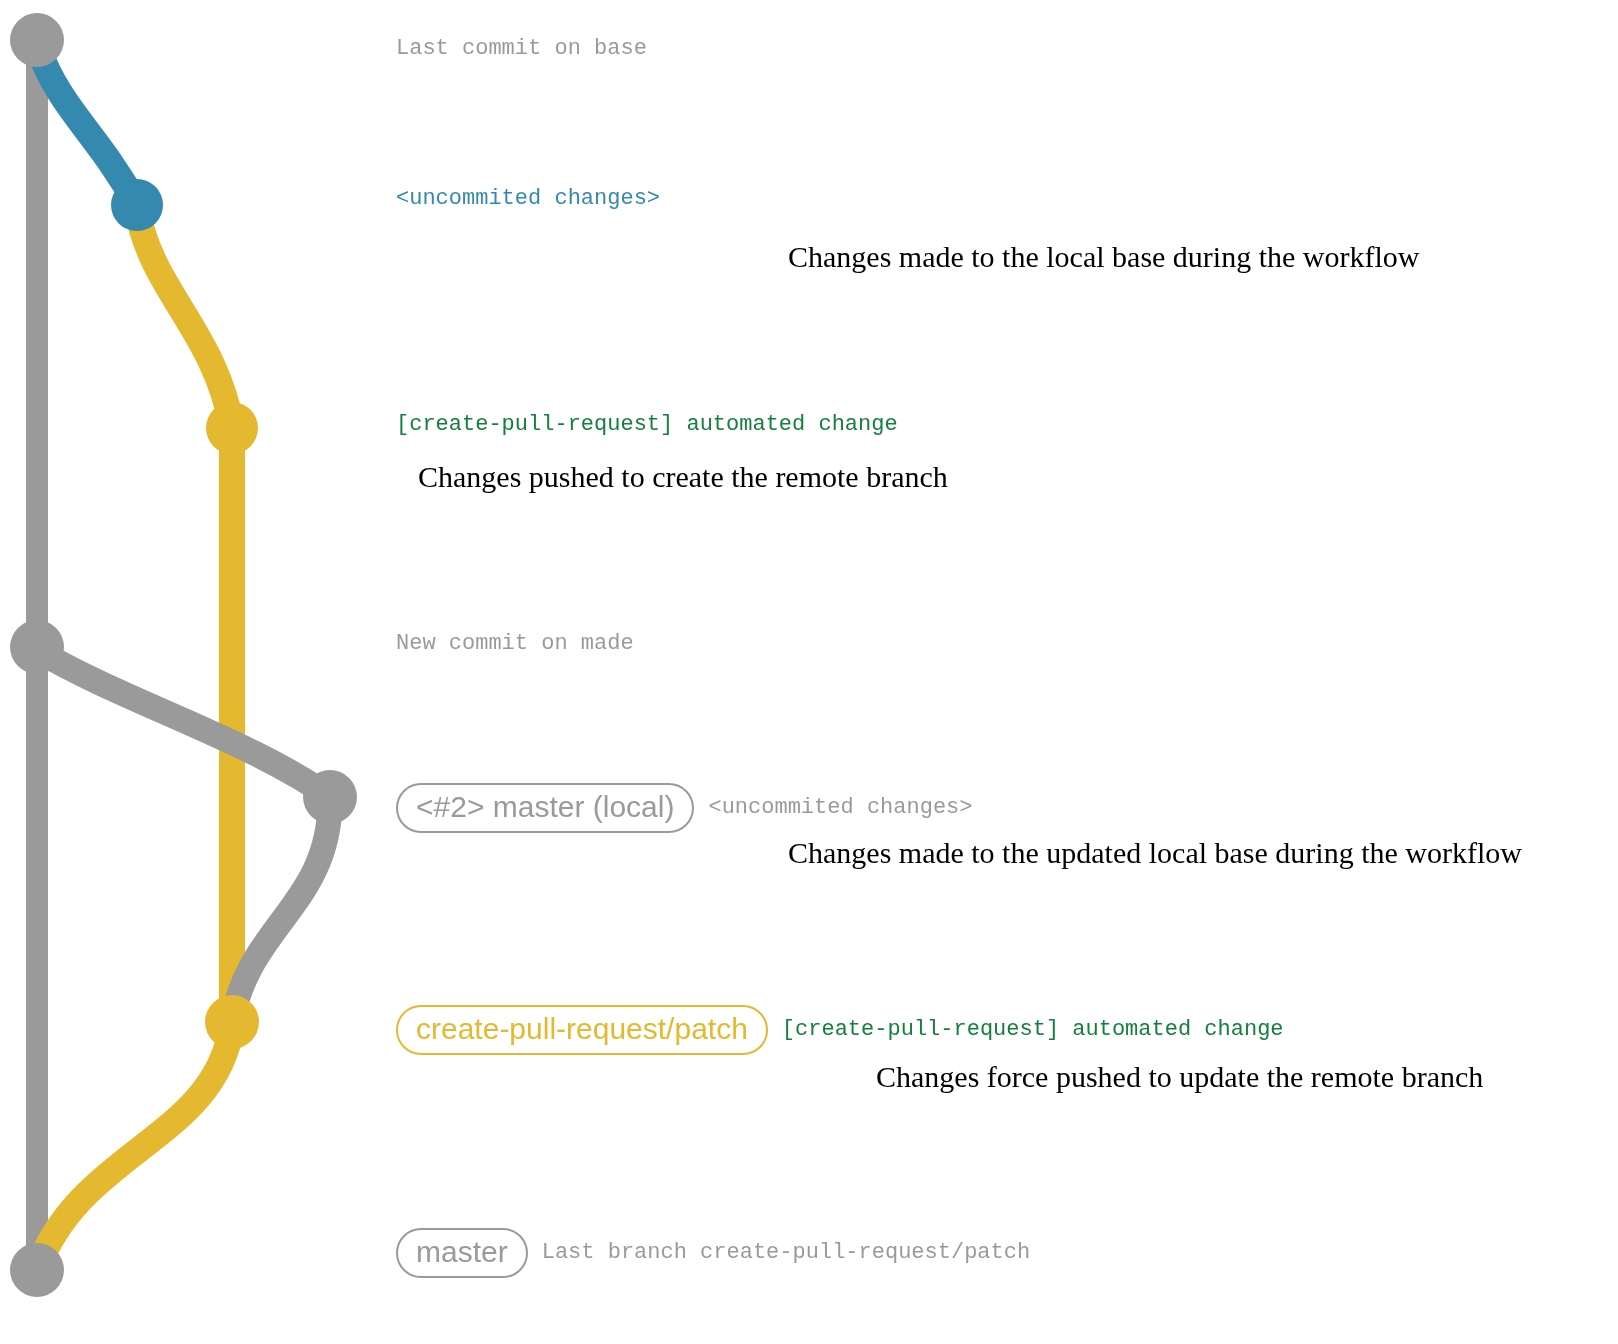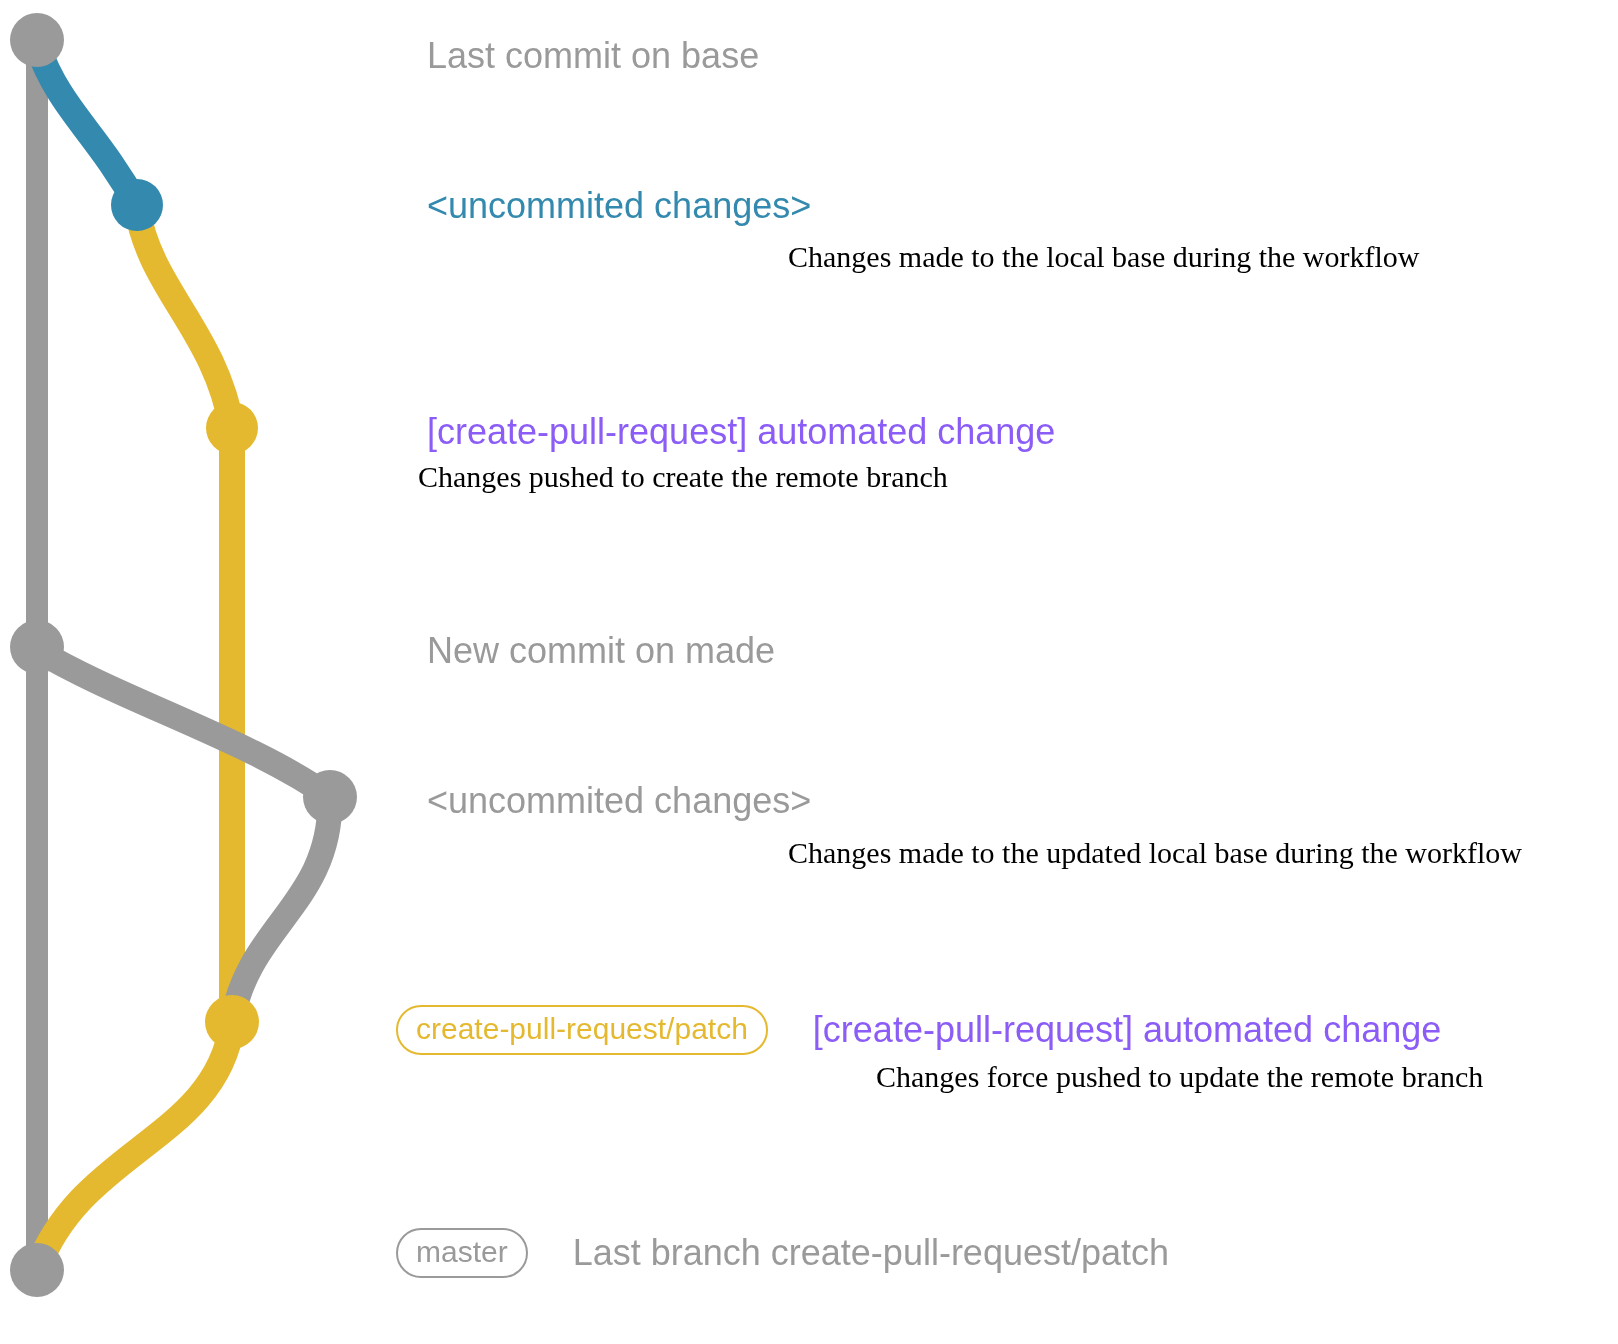--- a/index.html
+++ b/index.html
@@ -56,29 +56,28 @@
     line-height: 1;
     color: #9a9a9a;
     background: transparent;
     font-family: "Liberation Sans", sans-serif;
   }
   .badge.blue   { border-color: #3389ae; color: #3389ae; }
   .badge.gold   { border-color: #e5b92f; color: #e5b92f; }
   .badge.gray   { border-color: #9a9a9a; color: #9a9a9a; }
 
   .commit-title {
-    font-size: 36px;
+    font-size: 22px;
     line-height: 1;
     color: #9a9a9a;
-    font-family: Liberation Sans, sans-serif;
+    font-family: Liberation Mono, monospace;
     white-space: nowrap;
-    margin-left: 31px;
   }
   .commit-title.blue { color: #3389ae; }
-  .commit-title.gold { color: #8b5cf6; }
+  .commit-title.gold { color: #15803d; }
   .commit-title.gray { color: #9a9a9a; }
 
   .desc {
     font-family: "Liberation Serif", serif;
     font-size: 30px;
     line-height: 1;
     color: #000000;
     white-space: nowrap;
     position: absolute;
   }
@@ -134,20 +133,21 @@
   <div class="desc" style="left: 418px; top: 462px;">Changes pushed to create the remote branch</div>
 
   <div class="row" style="top: 633px;">
     <div class="row-head">
       <span class="commit-title gray">New commit on made</span>
     </div>
   </div>
 
   <div class="row" style="top: 783px;">
     <div class="row-head">
+      <span class="badge gray">&lt;#2&gt; master (local)</span>
       <span class="commit-title gray">&lt;uncommited changes&gt;</span>
     </div>
   </div>
   <div class="desc" style="left: 788px; top: 838px;">Changes made to the updated local base during the workflow</div>
 
   <div class="row" style="top: 1005px;">
     <div class="row-head">
       <span class="badge gold">create-pull-request/patch</span>
       <span class="commit-title gold">[create-pull-request] automated change</span>
     </div>

